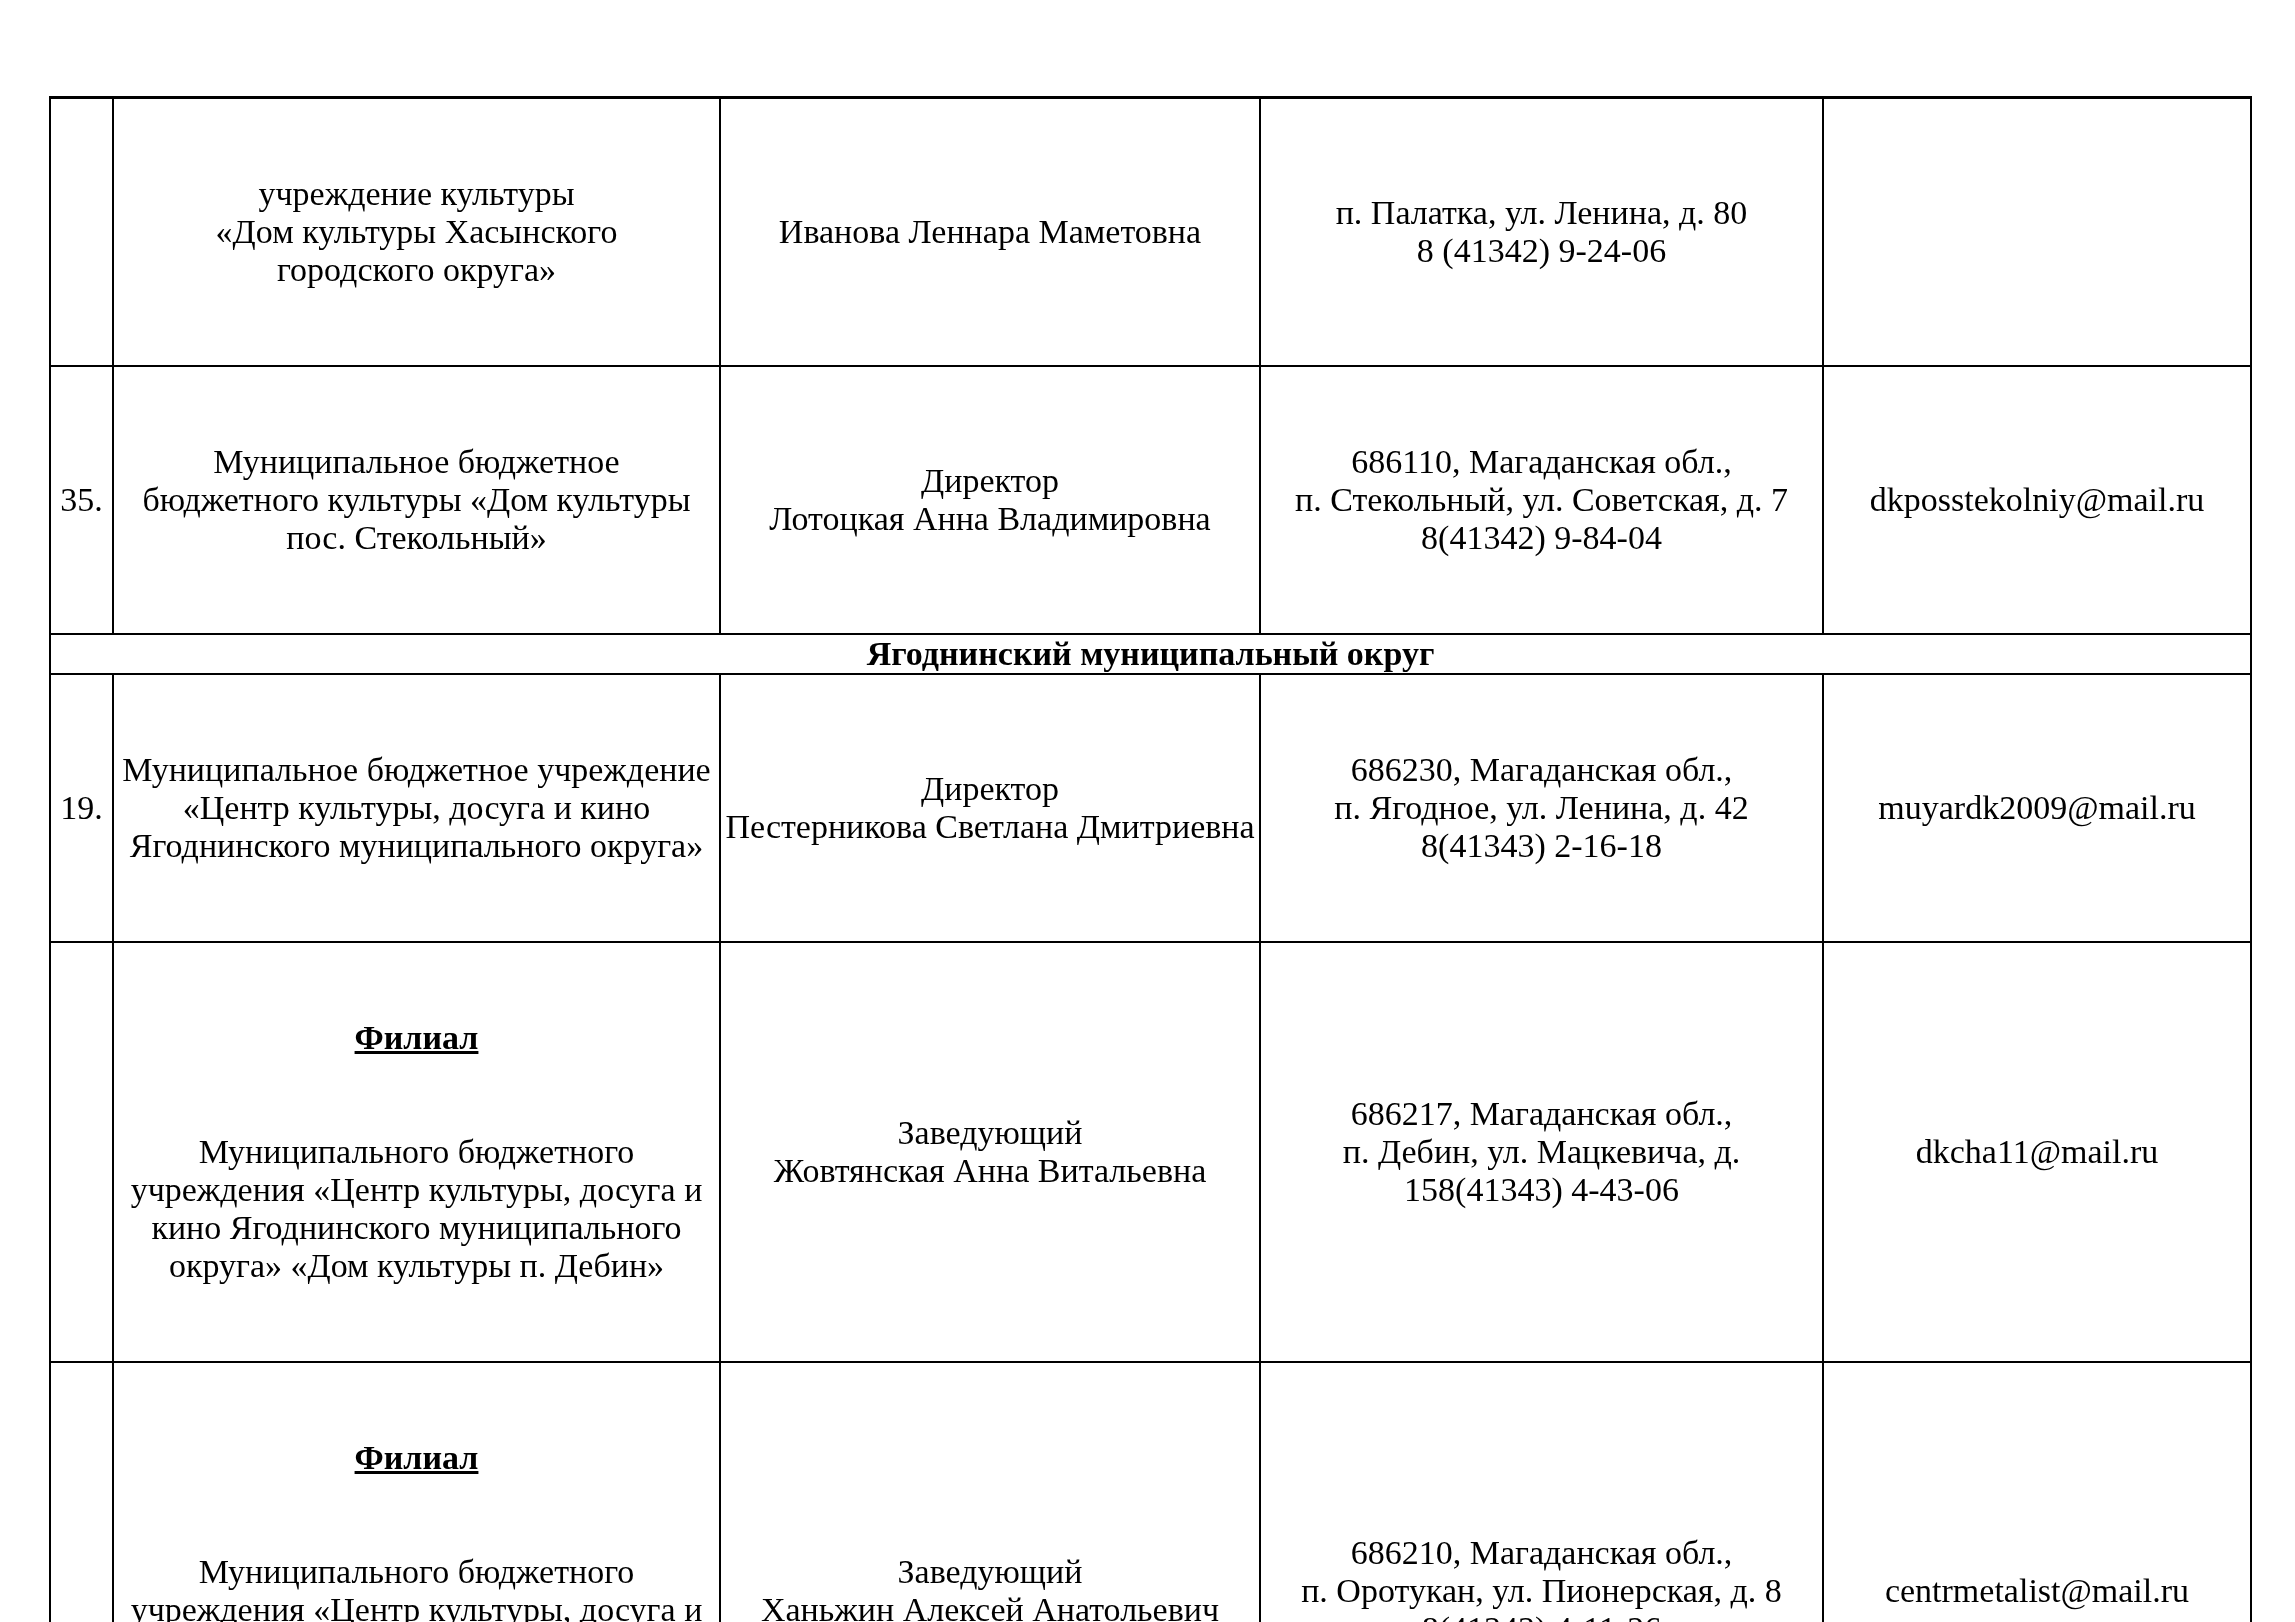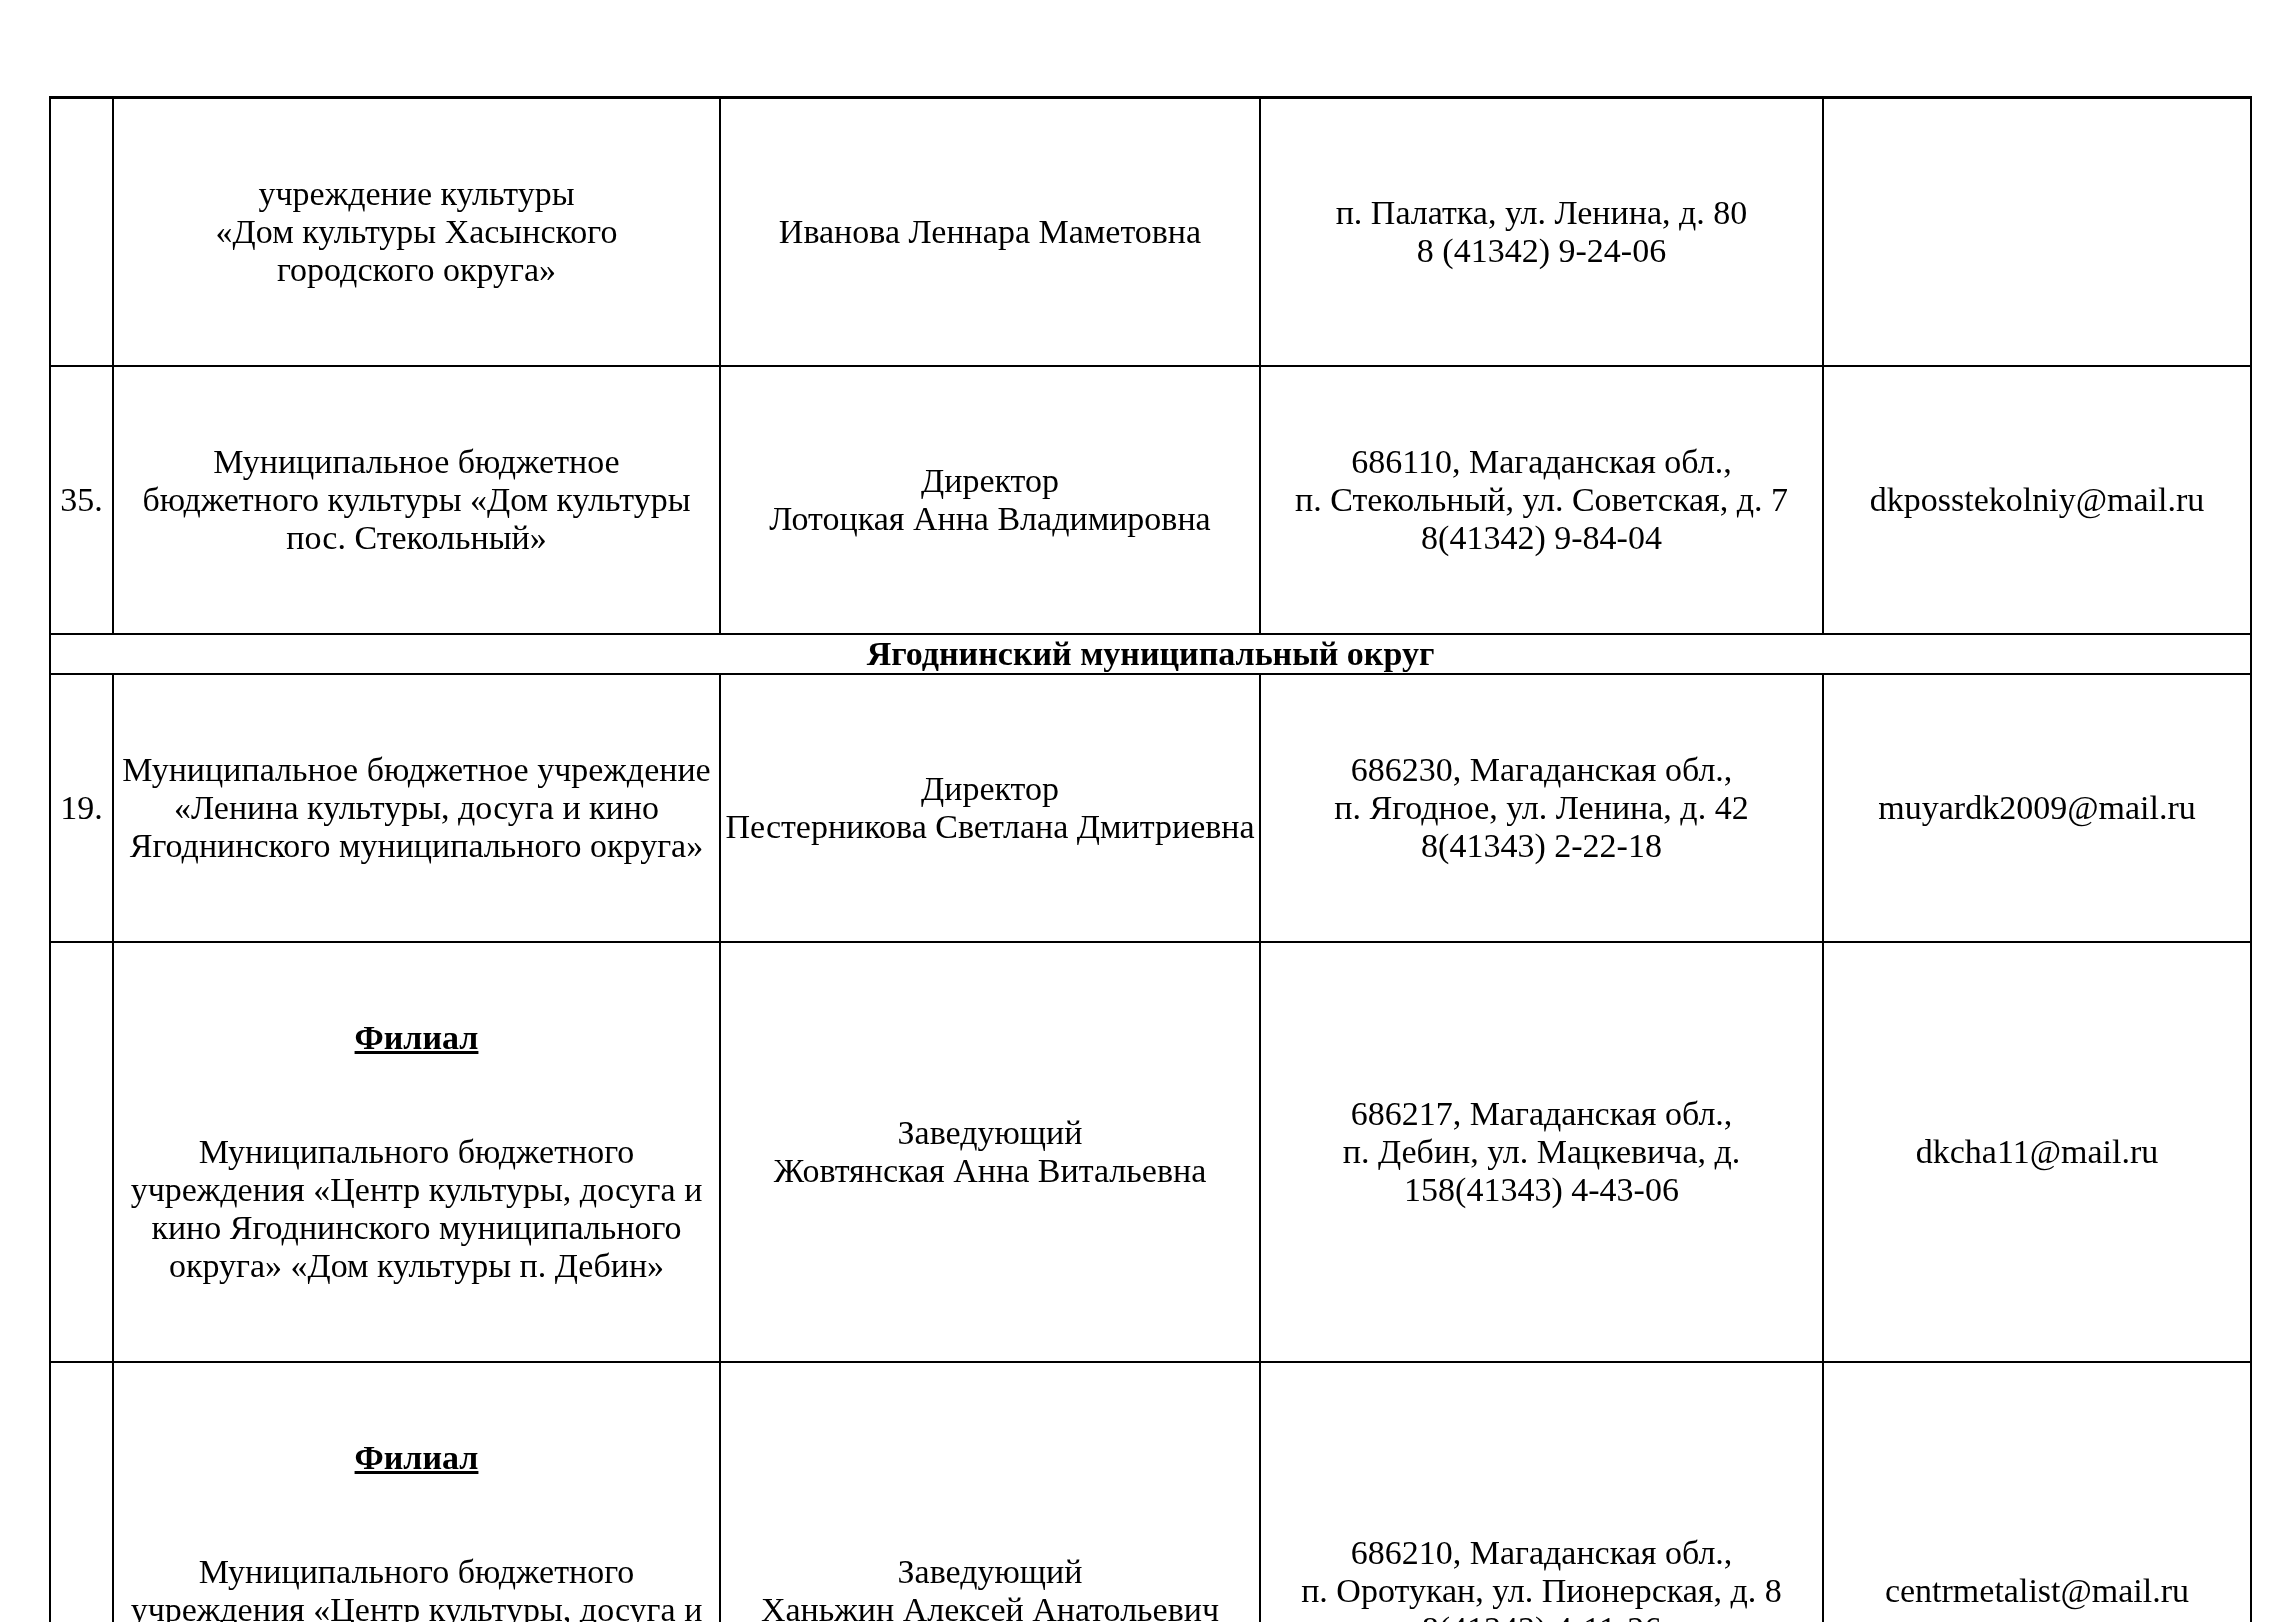--- a/index.html
+++ b/index.html
@@ -108,31 +108,31 @@
       </tr>
 
       <tr class="r-sect">
         <td class="section-cell" colspan="5">Ягоднинский муниципальный округ</td>
       </tr>
 
       <tr class="r-22">
         <td>19.</td>
         <td>
           <div>Муниципальное бюджетное учреждение
-«Ленина культуры, досуга и кино
+«Центр культуры, досуга и кино
 Ягоднинского муниципального округа»</div>
         </td>
         <td>
           <div>Директор
 Пестерникова Светлана Дмитриевна</div>
         </td>
         <td>
           <div>686230, Магаданская обл.,
 п. Ягодное, ул. Ленина, д. 42
-8(41343) 2-22-18</div>
+8(41343) 2-16-18</div>
         </td>
         <td>muyardk2009@mail.ru</td>
       </tr>
 
       <tr class="r-debin">
         <td></td>
         <td>
           <div class="bold">Филиал</div>
           <div>Муниципального бюджетного
 учреждения «Центр культуры, досуга и

